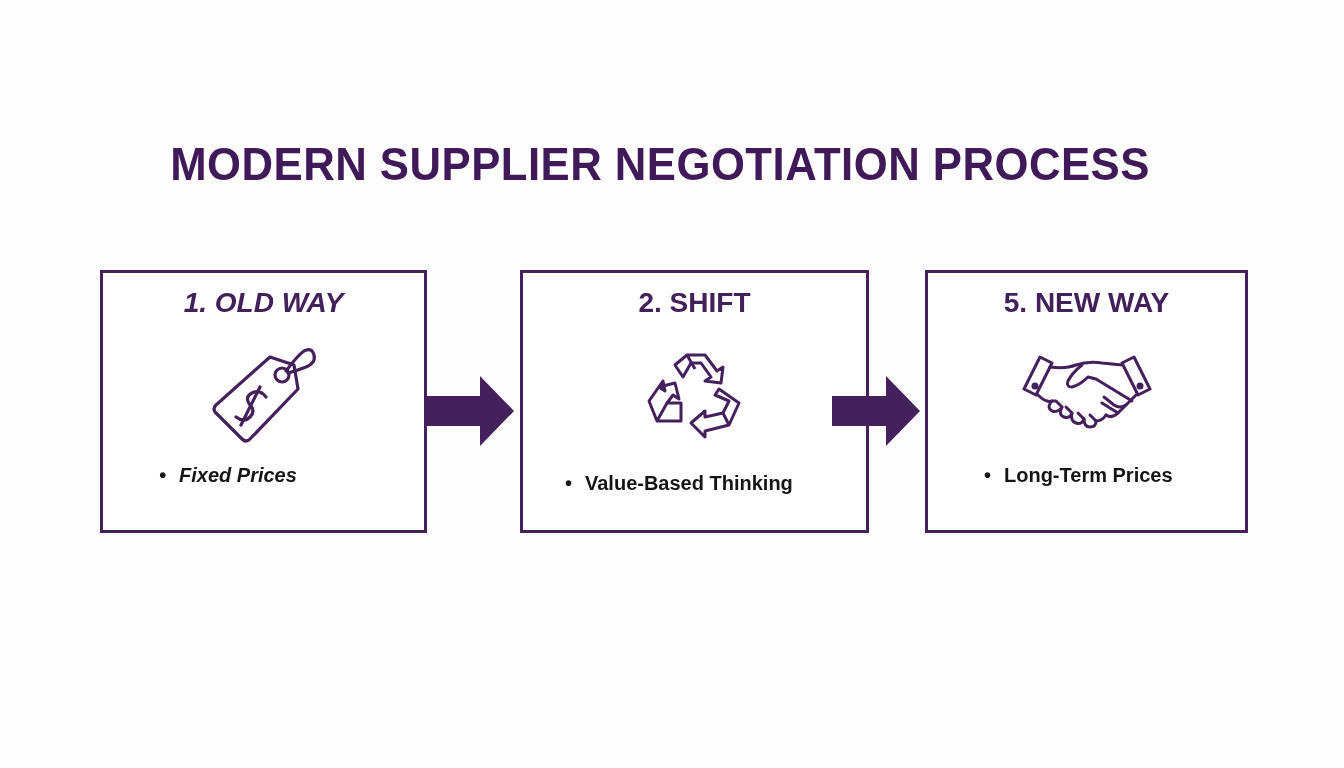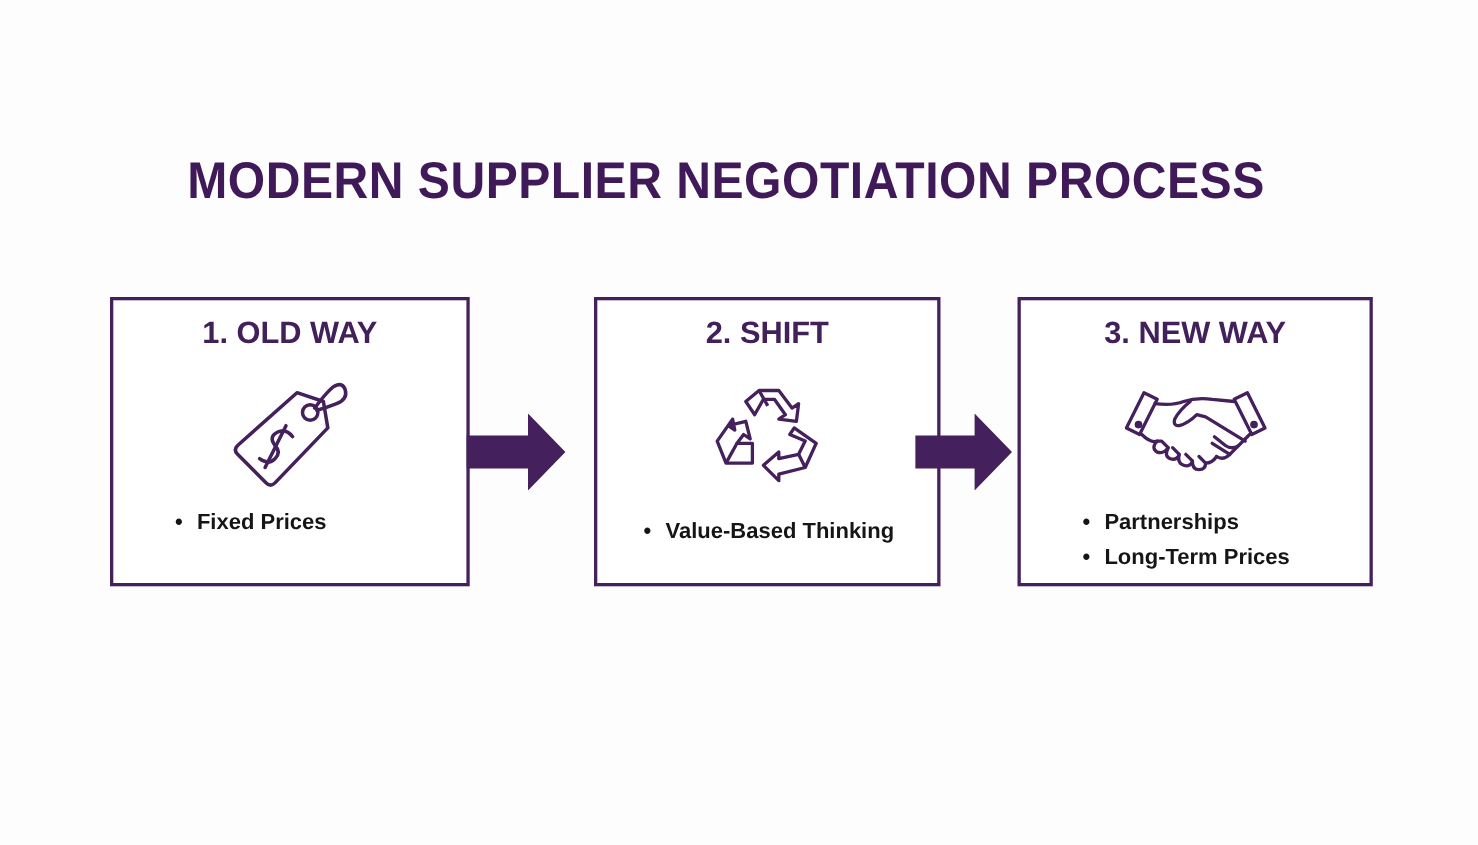--- a/index.html
+++ b/index.html
@@ -31,22 +31,22 @@
       transform-origin: 660px 0;
     }
     .box {
       position: absolute;
       top: 270px;
       height: 257px;
       border: 3px solid #44205c;
       background: #ffffff;
       box-sizing: content-box;
     }
-    .box-1 { left: 100px; width: 321px; }
-    .box-2 { left: 540px; width: 309px; }
+    .box-1 { left: 100px; width: 321px; font-style: italic; }
+    .box-2 { left: 520px; width: 309px; padding-left: 34px; }
     .box-3 { left: 925px; width: 317px; }
 
     .box-heading {
       position: absolute;
       top: 14px;
       left: 0;
       width: 100%;
       text-align: center;
       font-weight: bold;
       font-size: 28px;
@@ -138,21 +138,21 @@
     </ul>
   </div>
 
   <div class="arrow arrow-2">
     <svg width="92" height="70" viewBox="0 0 92 70">
       <polygon points="0,20 54,20 54,0 88,35 54,70 54,50 0,50" fill="#44205c"></polygon>
     </svg>
   </div>
 
   <div class="box box-3">
-    <div class="box-heading">3. NEW WAY</div>
+    <div class="box-heading">5. NEW WAY</div>
     <div class="box-icon" style="top:78px;">
       <svg width="130" height="80" viewBox="0 0 130 80" fill="none" stroke="#44205c" stroke-width="3" stroke-linejoin="round" stroke-linecap="round">
 
         <path d="M2 38 L18 6 L30 12 L14 44 Z"></path>
         <circle cx="13" cy="35" r="2" fill="#44205c"></circle>
 
         <path d="M100 12 L112 6 L128 38 L116 44 Z"></path>
         <circle cx="118" cy="35" r="2" fill="#44205c"></circle>
 
         <path d="M28 16 Q44 18 54 14 Q66 10 80 12 L100 14"></path>
@@ -165,18 +165,17 @@
 
         <path d="M16 44 Q24 52 30 50"></path>
         <path d="M30 50 Q24 56 30 60 Q36 62 40 56 L34 50 Z"></path>
         <path d="M40 56 Q36 64 42 66 Q48 68 50 62 L44 56"></path>
         <path d="M50 62 Q48 70 54 72 Q60 74 62 68 L56 62"></path>
         <path d="M62 68 Q62 76 68 76 Q74 76 74 70 L68 64"></path>
         <path d="M74 70 Q80 70 84 64"></path>
       </svg>
     </div>
     <ul class="bullets">
-      <li>Partnerships</li>
       <li>Long-Term Prices</li>
     </ul>
   </div>
 
 </div>
 
 </body></html>

